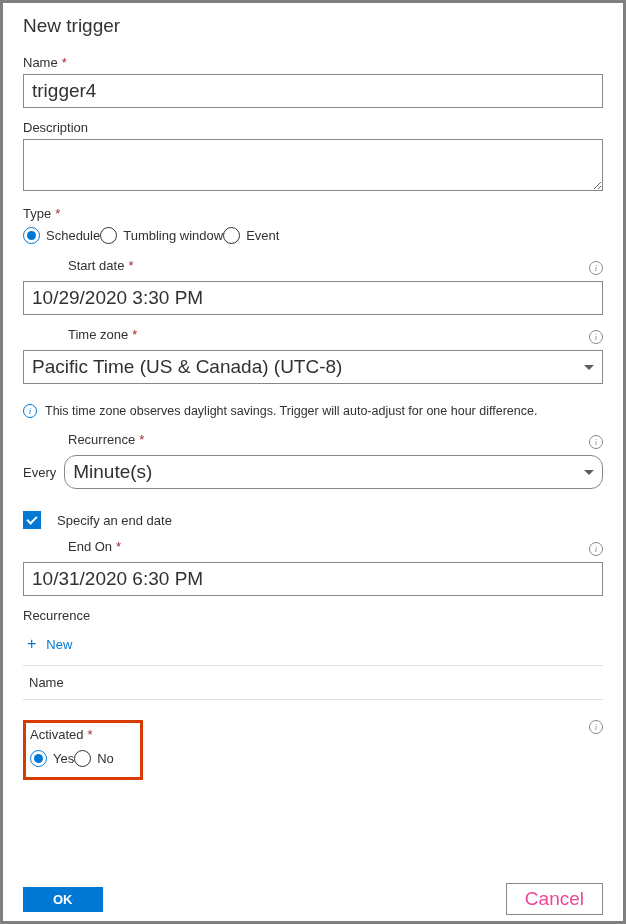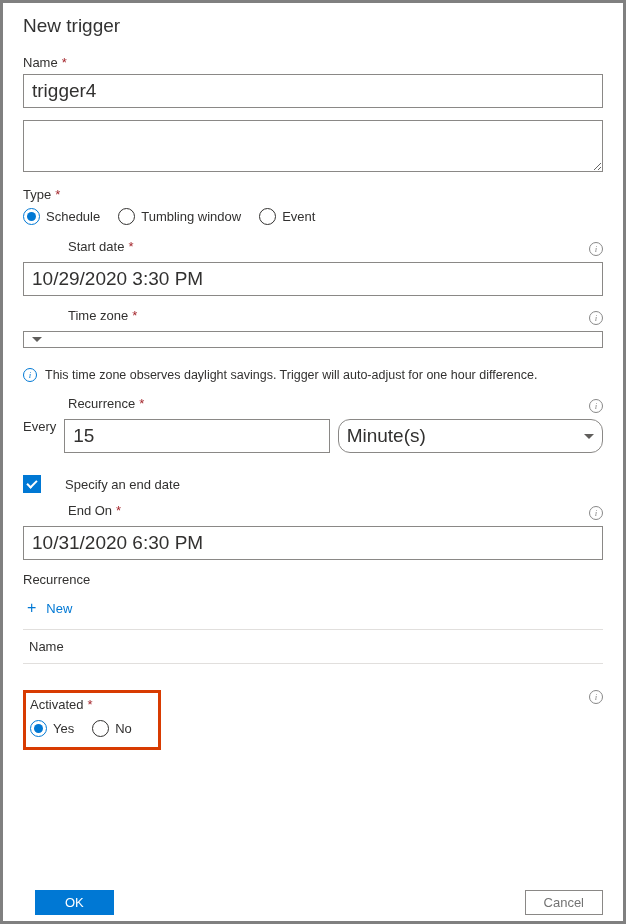--- a/index.html
+++ b/index.html
@@ -70,21 +70,21 @@
     justify-content: space-between;
     align-items: center;
     cursor: pointer;
   }
   .chevron {
     width: 0; height: 0;
     border-left: 5px solid transparent;
     border-right: 5px solid transparent;
     border-top: 5px solid #605e5c;
   }
-  .radio-row { display: flex; gap: 18px; align-items: center; padding: 2px 0; }
+  .radio-row { display: flex; align-items: center; padding: 2px 0; }
   .radio {
     display: flex; align-items: center; gap: 6px; cursor: pointer;
   }
   .radio-circle {
     width: 17px; height: 17px;
     border: 1px solid #323130;
     border-radius: 50%;
     display: flex; align-items: center; justify-content: center;
   }
   .radio-circle.selected {
@@ -103,25 +103,25 @@
   .info-icon-blue {
     width: 14px; height: 14px;
     border: 1px solid #0078d4;
     border-radius: 50%;
     display: inline-flex;
     align-items: center; justify-content: center;
     font-size: 9px; color: #0078d4;
     font-style: italic; font-family: Georgia, serif;
     flex-shrink: 0;
   }
-  .recurrence-row { display: flex; gap: 8px; }
+  .recurrence-row { display: flex; align-items: center; gap: 8px; }
   .recurrence-row .text-input { flex: 1; }
   .recurrence-row .select { flex: 1; border-radius: 12px; }
   .every-label { font-size: 13px; color: #323130; }
-  .checkbox-row { display: flex; align-items: center; gap: 24px; margin: 10px 0; }
+  .checkbox-row { display: flex; align-items: center; gap: 16px; margin: 10px 0; }
   .checkbox {
     width: 18px; height: 18px;
     background: #0078d4;
     display: flex; align-items: center; justify-content: center;
     cursor: pointer;
   }
   .checkmark {
     width: 10px; height: 6px;
     border-left: 2px solid #fff;
     border-bottom: 2px solid #fff;
@@ -135,63 +135,65 @@
   }
   .plus-icon { font-size: 16px; font-weight: 300; color: #0078d4; }
   .ann-header {
     border-top: 1px solid #e1dfdd;
     border-bottom: 1px solid #e1dfdd;
     padding: 9px 6px;
     font-size: 13px;
     color: #323130;
   }
   .activated-block {
-    margin-top: 14px;
+    margin-top: 8px;
     display: flex; justify-content: space-between; align-items: flex-start;
   }
   .highlight-box {
     border: 3px solid #d83b01;
     padding: 4px 26px 8px 4px;
     display: inline-block;
   }
   .highlight-box .label { margin-bottom: 6px; }
   .spacer { flex: 1; }
   .footer {
     display: flex; justify-content: space-between; align-items: center;
     padding-top: 10px;
   }
   .btn-primary {
     background: #0078d4; color: #fff;
     border: none; padding: 5px 30px;
-    font-size: 13px; font-weight: 400;
+    font-size: 13px; font-weight: 700;
     cursor: pointer;
-    margin-left: 12px;
   }
   .btn-secondary {
-    background: #fff; color: #737373;
+    background: #fff; color: #ec4899;
     border: 1px solid #8a8886;
-    padding: 4px 18px; font-size: 13px;
+    padding: 4px 18px; font-size: 19px;
     cursor: pointer;
   }
 </style>
 </head>
 <body>
 
 <div class="panel">
   <div class="panel-title">New trigger</div>
 
   <div class="field">
     <div class="label">
       <span>Name</span>
       <span class="req">*</span>
     </div>
     <input class="text-input" value="trigger4" style="">
   </div>
 
   <div class="field">
+    <div class="label">
+      <span>Description</span>
+    </div>
     <textarea class="textarea" style=""></textarea>
   </div>
 
   <div class="field">
     <div class="label">
       <span>Type</span>
       <span class="req">*</span>
     </div>
     <div class="radio-row">
       <div class="radio">
@@ -224,40 +226,40 @@
 
   <div class="field">
     <div class="label-row">
       <div class="label">
         <span>Time zone</span>
         <span class="req">*</span>
       </div>
       <span class="info-icon">i</span>
     </div>
     <div class="select">
+      <span>Pacific Time (US &amp; Canada) (UTC-8)</span>
       <span class="chevron"></span>
     </div>
   </div>
 
   <div class="note-row">
     <span class="info-icon-blue">i</span>
     <span>This time zone observes daylight savings. Trigger will auto-adjust for one hour difference.</span>
   </div>
 
   <div class="field">
     <div class="label-row">
       <div class="label">
         <span>Recurrence</span>
         <span class="req">*</span>
       </div>
       <span class="info-icon">i</span>
     </div>
     <div class="recurrence-row">
       <span class="every-label">Every</span>
-      <input class="text-input" value="15" style="">
       <div class="select">
         <span>Minute(s)</span>
         <span class="chevron"></span>
       </div>
     </div>
   </div>
 
   <div class="checkbox-row">
     <div class="checkbox">
       <div class="checkmark"></div>

